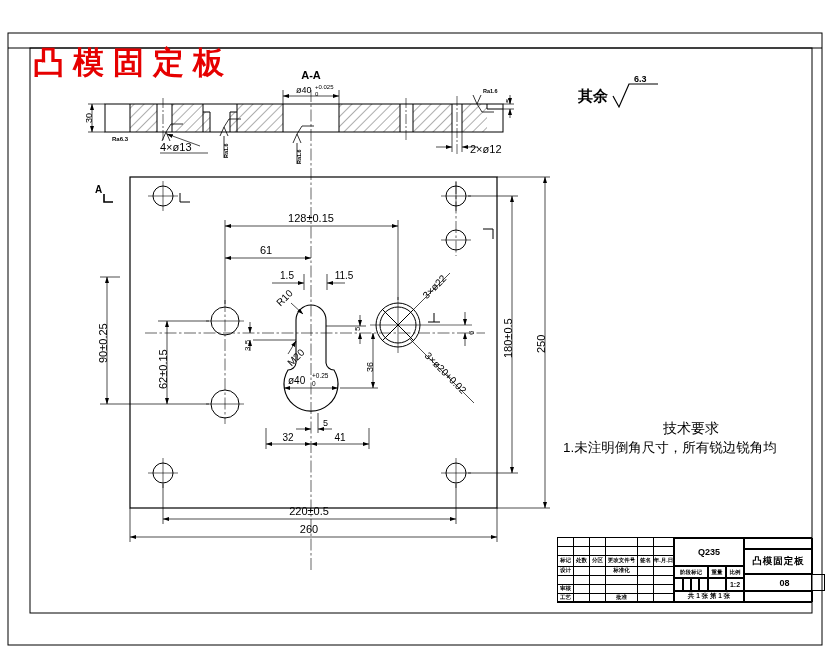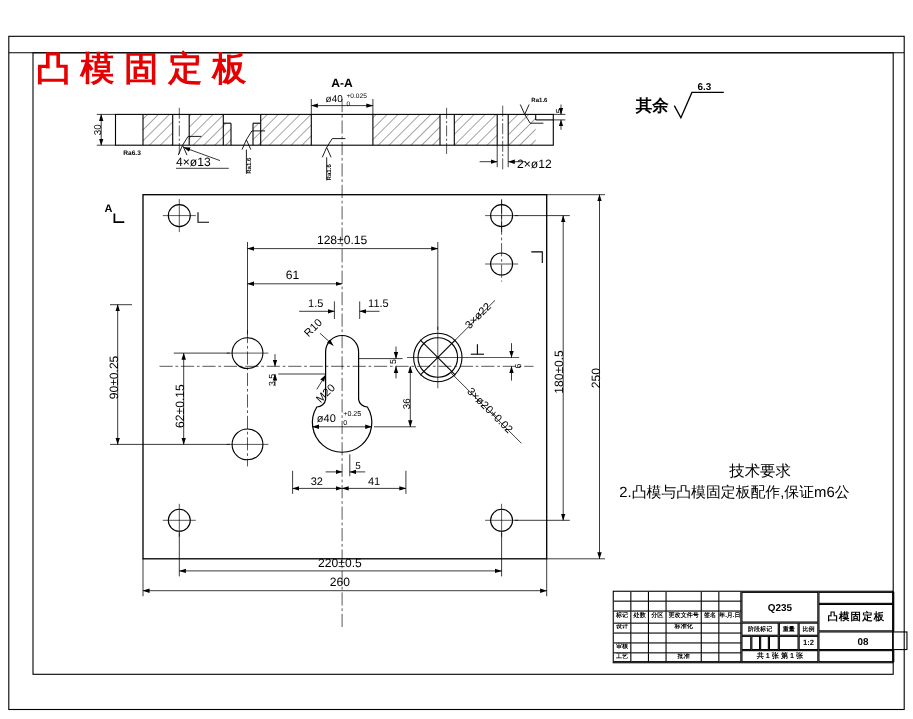--- a/index.html
+++ b/index.html
@@ -317,21 +317,21 @@
       <path d="M180,193 L180,202 L190,202"></path>
       <path d="M483,229 L493,229 L493,239"></path>
     </g>
   </g>
 </svg>
 
 <div id="drawing-title" style="color: rgb(230, 0, 0);">凸模固定板</div>
 
 <div id="tech-req">
   <div class="tr-title">技术要求</div>
-  <div>2.凸模与凸模固定板配作,保证m6公</div>
+  <div>1.未注明倒角尺寸，所有锐边锐角均</div>
 </div>
 
 <div id="title-block">
   <div id="tb-left">
     <div class="c"></div>
         <div class="c"></div>
         <div class="c"></div>
         <div class="c"></div>
         <div class="c"></div>
         <div class="c"></div>

